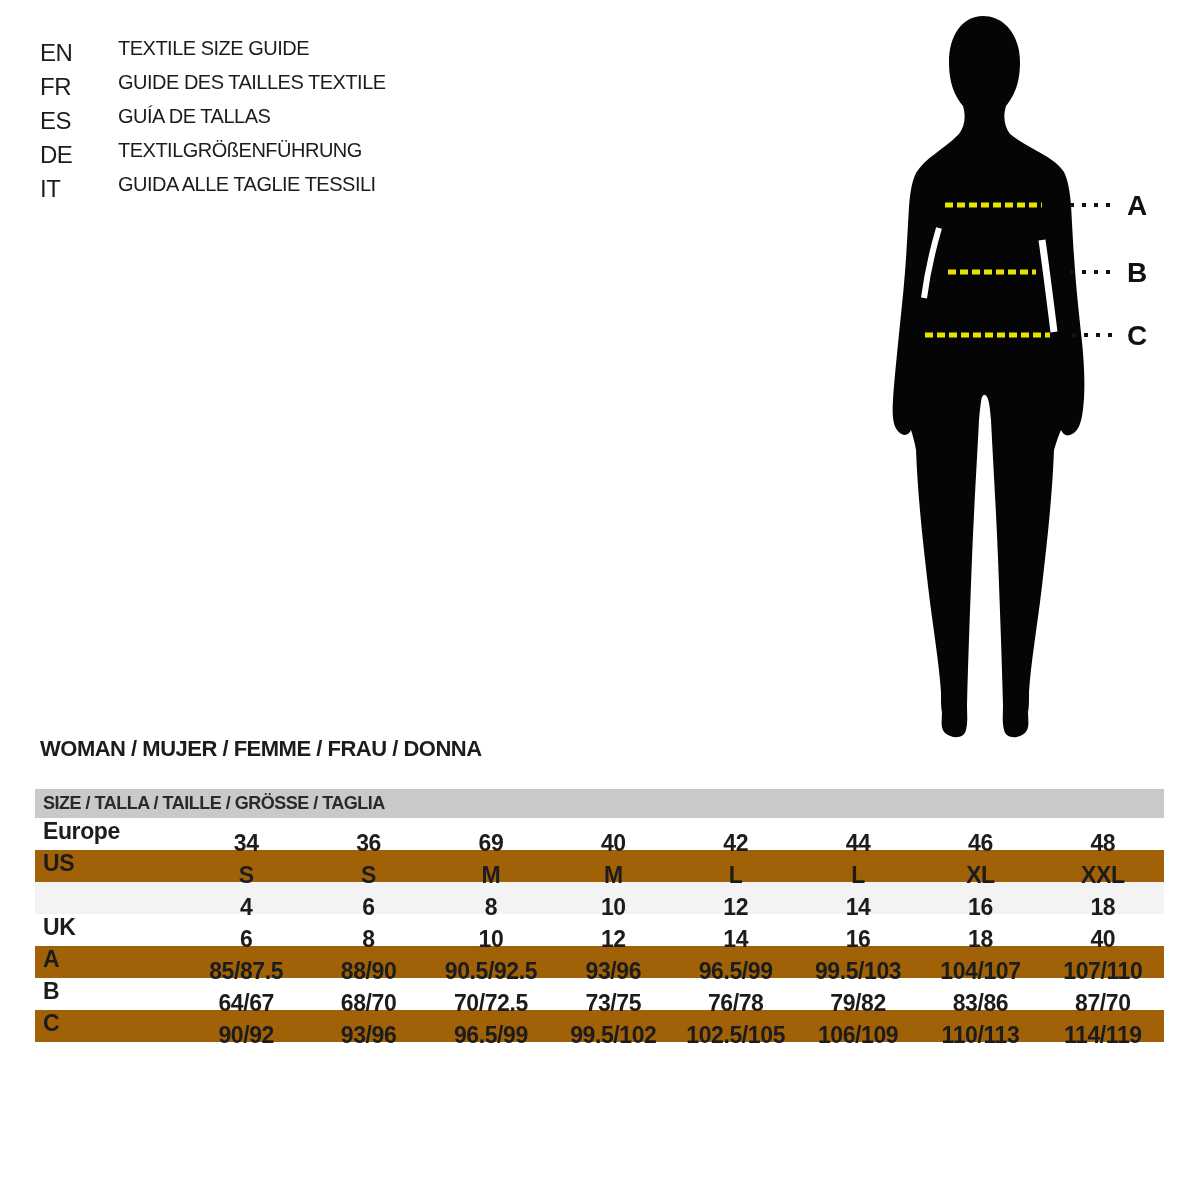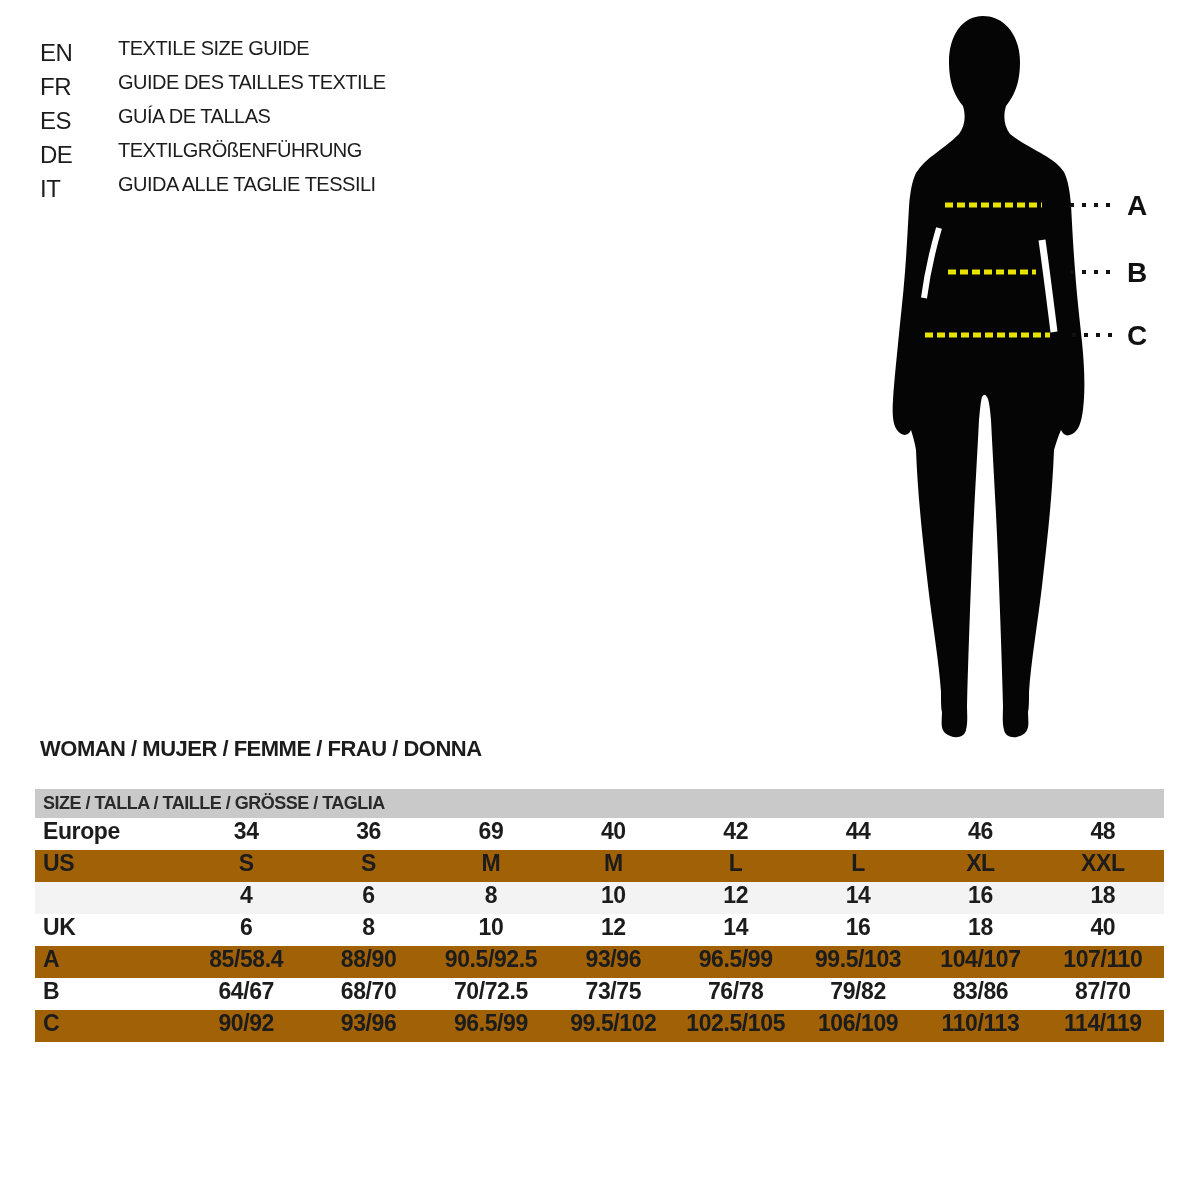--- a/index.html
+++ b/index.html
@@ -23,21 +23,21 @@
 
   
   .size-table{position:absolute;left:35px;top:789px;width:1129px;}
   .thead{height:29px;background:#c9c9c9;display:flex;align-items:center;
          padding-left:8px;box-sizing:border-box;font-weight:bold;font-size:18px;
          letter-spacing:-0.5px;color:#2a2a2a;}
   .trow{display:flex;height:32px;align-items:flex-start;font-size:23px;font-weight:bold;letter-spacing:-0.4px;}
   .trow.shade{background:#a16207;}
   .trow.shade2{background:#f3f3f3;}
   .t-label{width:150px;padding-left:8px;box-sizing:border-box;}
-  .t-cell{flex:1;text-align:center;}
+  .t-cell{flex:1;text-align:center;margin-top:12px;}
 
   
   .legend{position:absolute;left:40px;top:1089px;}
   .legend-line{font-size:22px;font-weight:bold;height:32px;letter-spacing:-0.4px;white-space:nowrap;}
 </style>
 </head>
 <body>
 
 <div class="page">
 
@@ -169,21 +169,21 @@
       <span class="t-cell">10</span>
       <span class="t-cell">12</span>
       <span class="t-cell">14</span>
       <span class="t-cell">16</span>
       <span class="t-cell">18</span>
       <span class="t-cell">40</span>
     </div>
 
     <div class="trow shade">
       <span class="t-label">A</span>
-      <span class="t-cell">85/58.4</span>
+      <span class="t-cell">85/87.5</span>
       <span class="t-cell">88/90</span>
       <span class="t-cell">90.5/92.5</span>
       <span class="t-cell">93/96</span>
       <span class="t-cell">96.5/99</span>
       <span class="t-cell">99.5/103</span>
       <span class="t-cell">104/107</span>
       <span class="t-cell">107/110</span>
     </div>
 
     <div class="trow">

